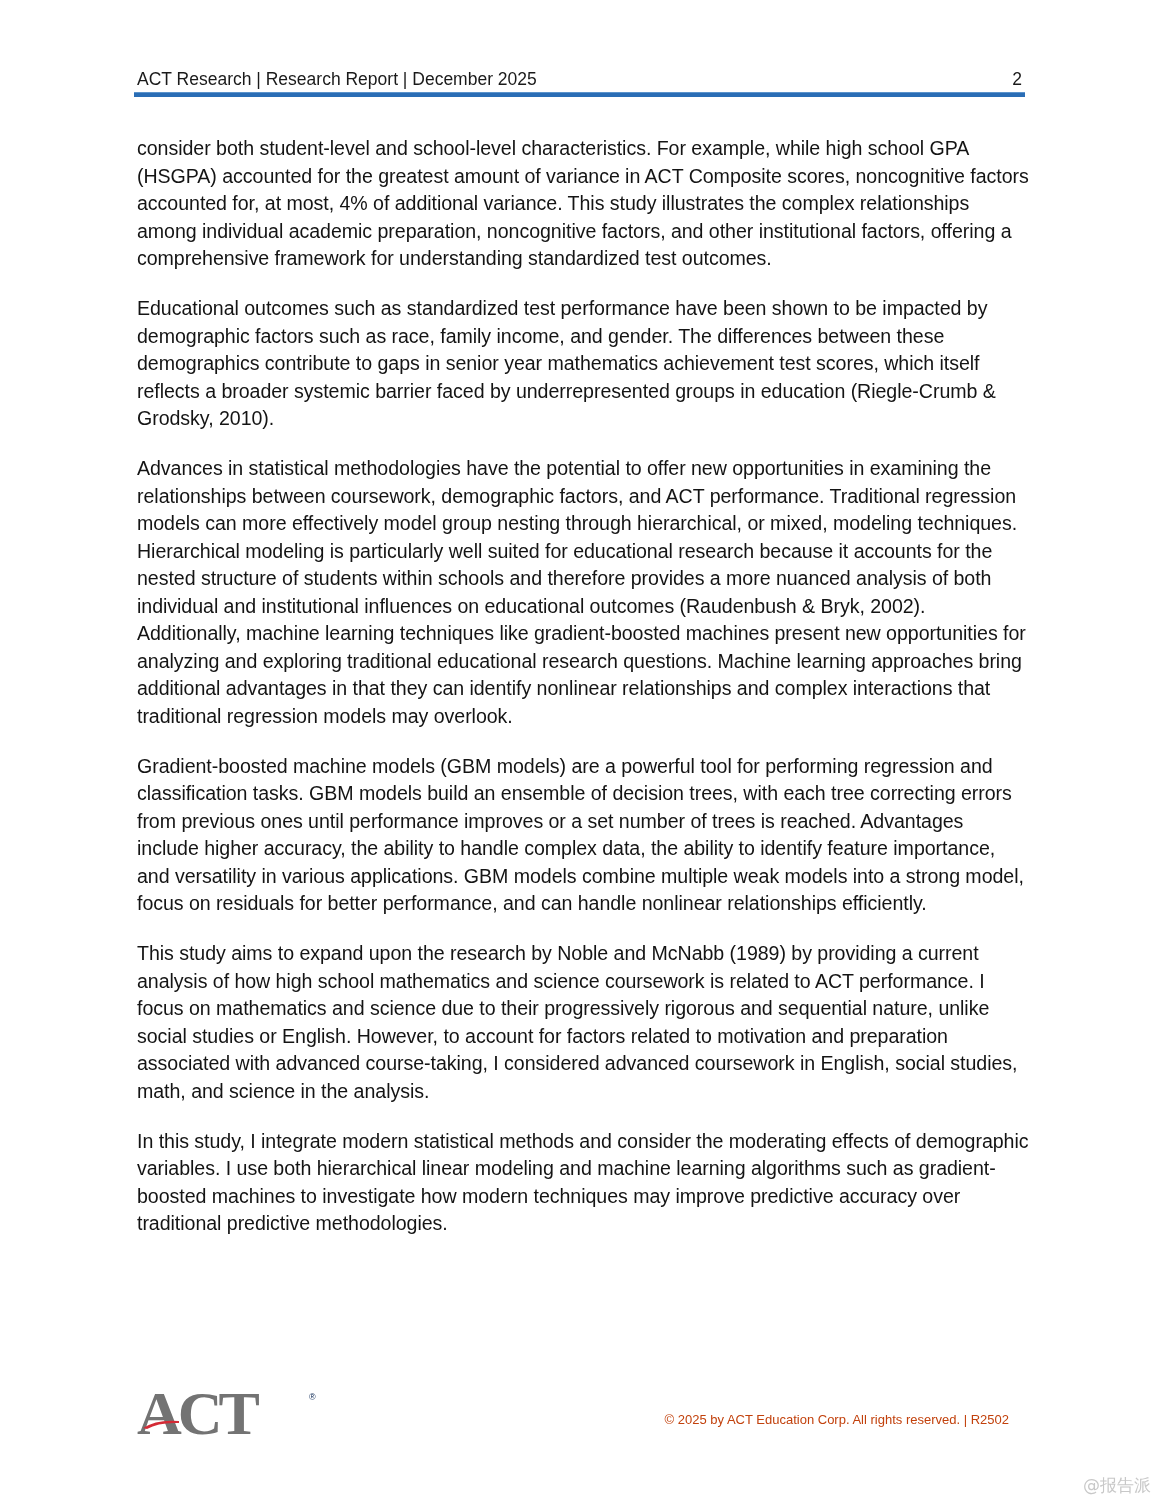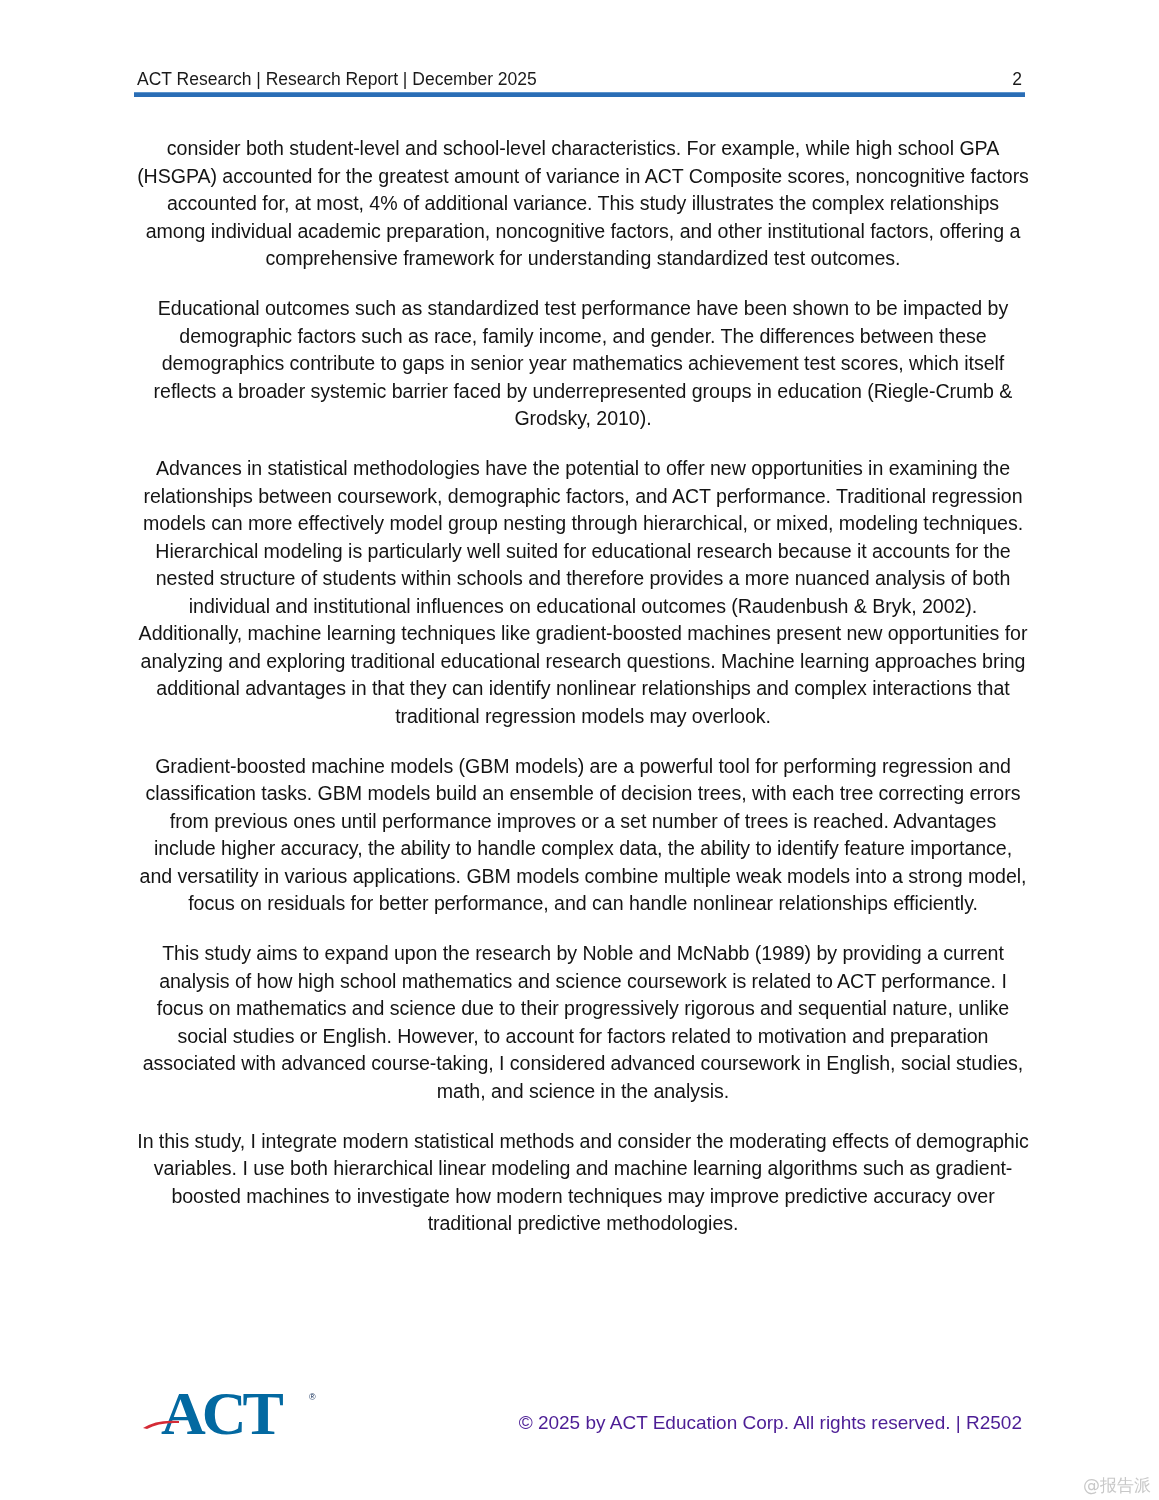--- a/index.html
+++ b/index.html
@@ -5,28 +5,28 @@
   html, body { margin: 0; padding: 0; background: #ffffff; }
   body { width: 1159px; height: 1500px; position: relative; overflow: hidden;
          font-family: "Liberation Sans", sans-serif; color: #111111; }
   .header { position: absolute; left: 134px; top: 68px; width: 891px; height: 24px; }
   .header-title { position: absolute; left: 3px; top: 1px; font-size: 17.5px; color: #1a1a1a; }
   .page-number { position: absolute; right: 3px; top: 1px; font-size: 17.5px; color: #1a1a1a; }
   .header-rule { position: absolute; left: 134px; top: 92px; width: 891px; height: 5px;
                  background: #2a6db5; border-top: 1px solid #5b93cc; box-sizing: border-box; }
   .content { position: absolute; left: 137px; top: 135px; width: 892px; }
   .content p { margin: 0 0 22.5px 0; font-size: 19.6px; line-height: 27.5px; color: #141414;
-               letter-spacing: -0.05px; text-align: center; }
+               letter-spacing: -0.05px; }
   .footer { position: absolute; left: 137px; top: 1390px; width: 888px; height: 60px; }
   .logo { position: absolute; left: 0; top: 0; width: 185px; height: 50px; }
   .logo-text { position: absolute; left: 0; top: -8px; font-family: "Liberation Serif", serif;
-               font-weight: bold; font-size: 62px; letter-spacing: -4px; color: #0369a1; line-height: 62px; margin-left: 24px; }
+               font-weight: bold; font-size: 62px; letter-spacing: -4px; color: #737373; line-height: 62px; }
   .logo-swoosh { position: absolute; left: 2px; top: 27px; width: 50px; height: 12px; }
   .logo-reg { position: absolute; left: 172px; top: 2px; font-size: 9px; color: #0e2a56; }
-  .copyright { position: absolute; right: 3px; top: 22px; font-size: 19px; color: #4c1d95; }
+  .copyright { position: absolute; right: 16px; top: 22px; font-size: 13px; color: #c2410c; }
   .watermark { position: absolute; right: 8px; top: 1474px; font-size: 17px; color: #c8c8c8;
                font-family: "DejaVu Sans", sans-serif; }
 </style>
 </head>
 <body>
 
 <div class="header">
   <span class="header-title">ACT Research | Research Report | December 2025</span>
   <span class="page-number">2</span>
 </div>

